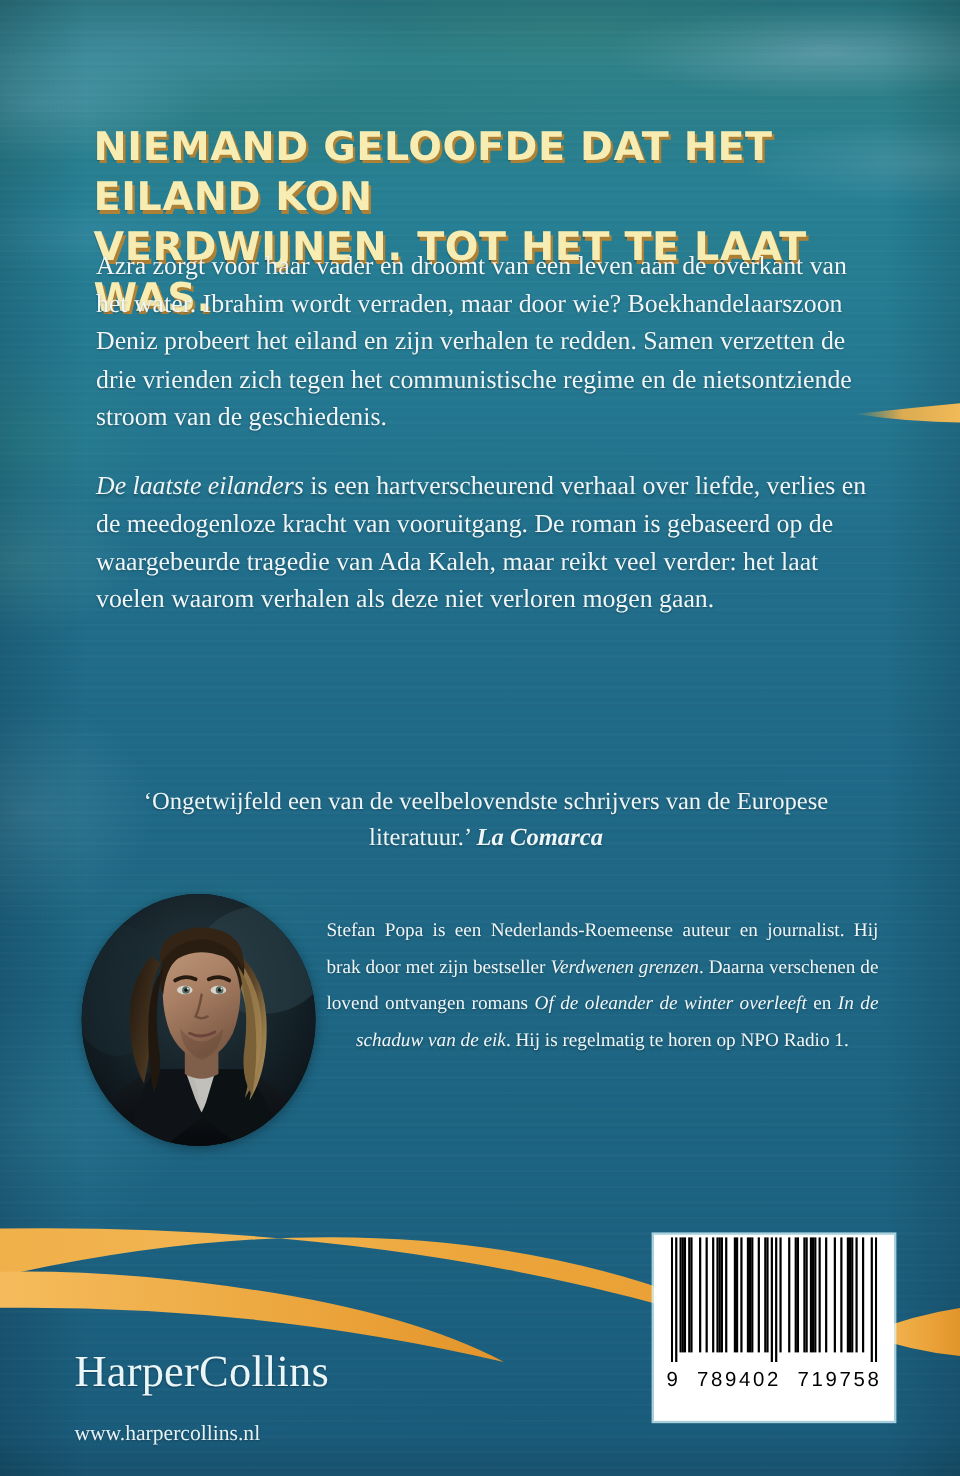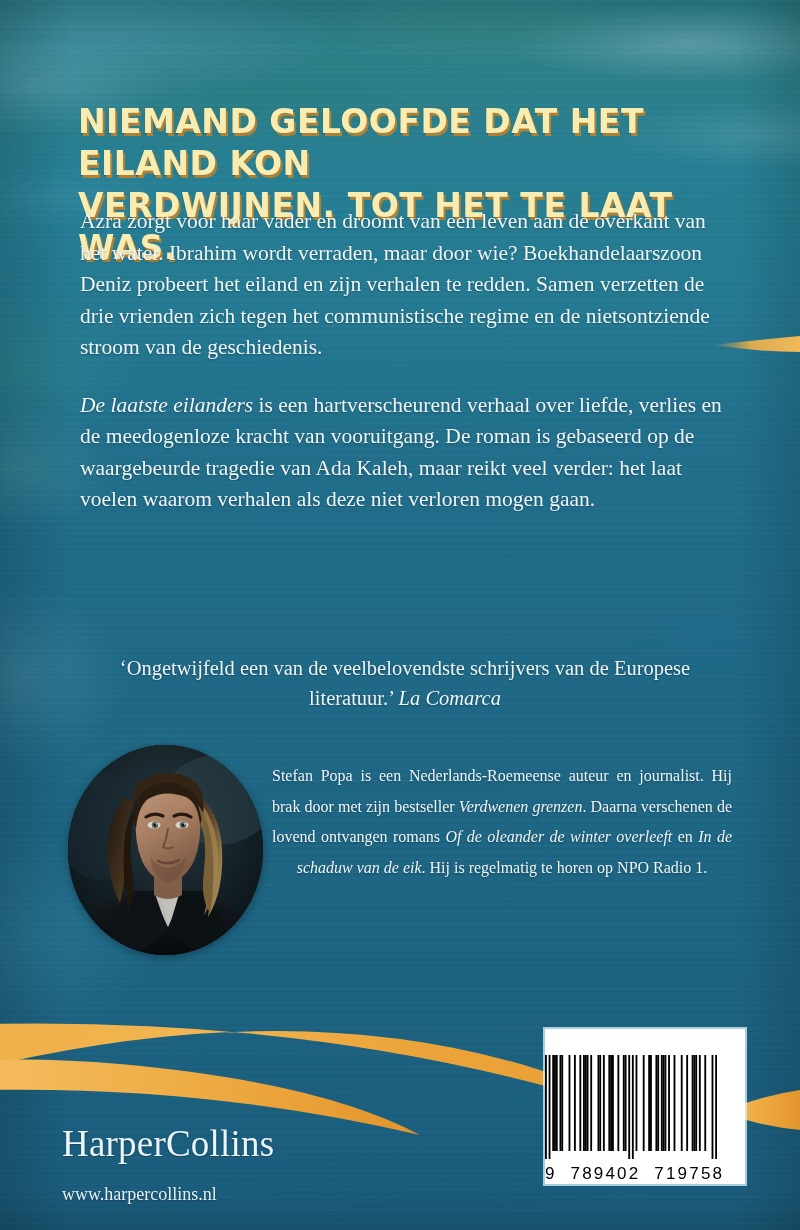--- a/index.html
+++ b/index.html
@@ -128,21 +128,21 @@
     position: absolute;
     left: 95px;
     top: 653px;
     width: 620px;
     text-align: center;
     color: #eef5f6;
     font-size: 20.5px;
     line-height: 30px;
     text-shadow: 0 1px 2px rgba(0,0,0,.30);
   }
-  .pullquote em { font-style: italic; }
+  .pullquote em { font-style: italic; font-weight: bold; }
 
   
   .author-photo {
     position: absolute;
     left: 68px;
     top: 745px;
     width: 195px;
     height: 210px;
     border-radius: 50%;
     overflow: hidden;
@@ -192,23 +192,23 @@
   .barcode-box {
     position: absolute;
     left: 545px;
     top: 1029px;
     width: 200px;
     height: 155px;
     background: #ffffff;
     box-shadow: 0 0 0 2px rgba(215,245,252,.75);
     display: flex;
     flex-direction: column;
-    align-items: flex-start;
+    align-items: center;
     justify-content: flex-start;
-    padding-top: 26px;
+    padding-top: 2px;
     box-sizing: border-box;
   }
   .barcode-bars {
     width: 172px;
     height: 104px;
   }
   .barcode-digits {
     font-family: "Liberation Sans", sans-serif;
     font-size: 17px;
     letter-spacing: 2.2px;

